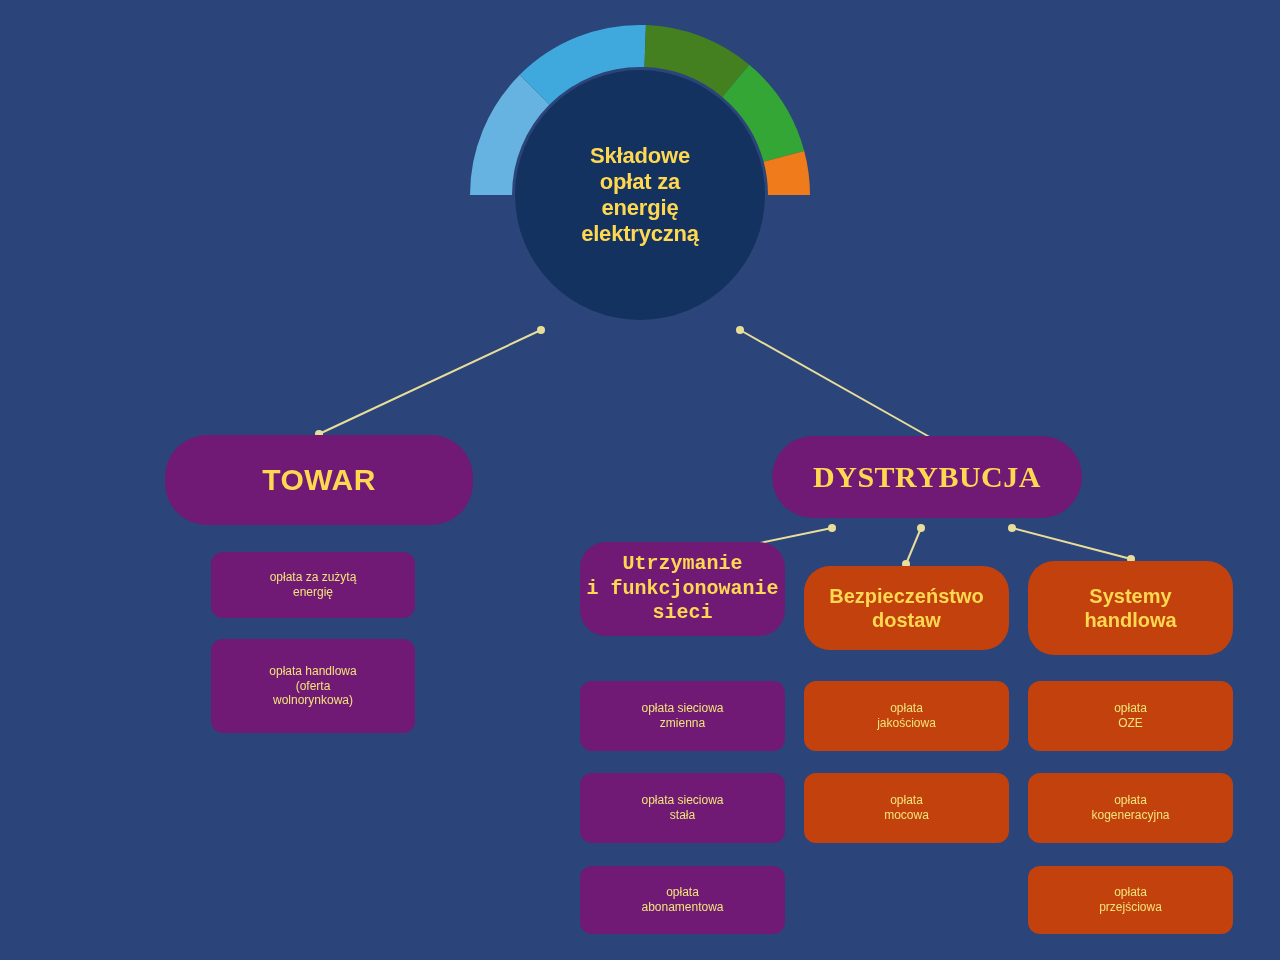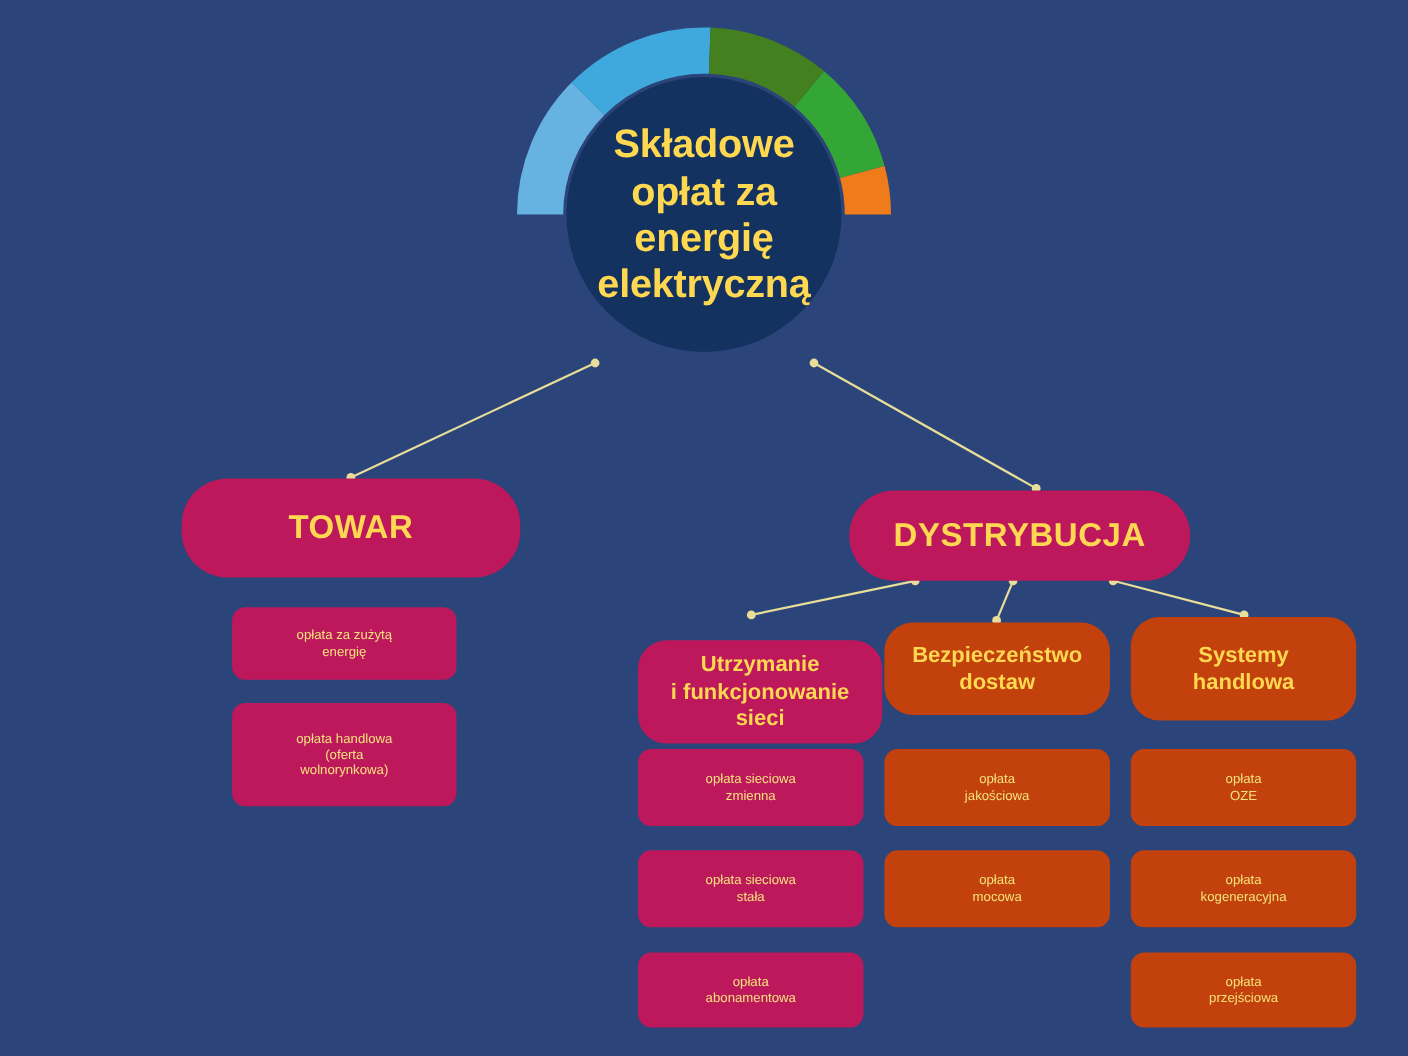--- a/index.html
+++ b/index.html
@@ -46,21 +46,21 @@
     height: 250px;
     border-radius: 50%;
     background: #14325f;
     display: flex;
     align-items: center;
     justify-content: center;
     z-index: 3;
   }
   .hub-title {
     color: #ffd851;
-    font-size: 36px;
+    font-size: 22px;
     font-weight: bold;
     line-height: 1.18;
     text-align: center;
     letter-spacing: -0.2px;
     white-space: pre-line;
     padding: 0 6px;
   }
 
   
   .node {
@@ -84,21 +84,21 @@
     border-radius: 26px;
     font-size: 20px;
     font-weight: bold;
   }
   .node.leaf {
     border-radius: 12px;
     font-size: 12px;
     font-weight: normal;
     color: #f2e37a;
   }
-  .g-mid   { background: #be185d; }
+  .g-mid   { background: #701a75; }
   .g-dark  { background: #c2410c; }
 </style>
 </head>
 <body>
 
 <div id="stage">
 
   <svg id="edges" viewBox="0 0 1280 960">
     <g id="edge-group">
         <line x1="541" y1="330" x2="319" y2="434" stroke="#e8de9a" stroke-width="2"></line>
@@ -142,22 +142,22 @@
     </div>
   </div>
 
   <div id="nodes">
       <div class="node branch g-mid" style="left: 165px; top: 435px; width: 308px; height: 90px;"><span>TOWAR</span></div>
       <div class="node leaf g-mid" style="left: 211px; top: 552px; width: 204px; height: 66px;"><span>opłata za zużytą
 energię</span></div>
       <div class="node leaf g-mid" style="left: 211px; top: 639px; width: 204px; height: 94px;"><span>opłata handlowa
 (oferta
 wolnorynkowa)</span></div>
-      <div class="node branch g-mid" style="left: 772px; top: 446px; width: 310px; height: 82px;"><span>DYSTRYBUCJA</span></div>
-      <div class="node header g-mid" style="left: 580px; top: 582px; width: 222px; height: 94px;"><span>Utrzymanie
+      <div class="node branch g-mid" style="left: 772px; top: 436px; width: 310px; height: 82px; font-family: Liberation Serif, serif;"><span>DYSTRYBUCJA</span></div>
+      <div class="node header g-mid" style="left: 580px; top: 542px; width: 205px; height: 94px; font-family: Liberation Mono, monospace;"><span>Utrzymanie
 i funkcjonowanie
 sieci</span></div>
       <div class="node leaf g-mid" style="left: 580px; top: 681px; width: 205px; height: 70px;"><span>opłata sieciowa
 zmienna</span></div>
       <div class="node leaf g-mid" style="left: 580px; top: 773px; width: 205px; height: 70px;"><span>opłata sieciowa
 stała</span></div>
       <div class="node leaf g-mid" style="left: 580px; top: 866px; width: 205px; height: 68px;"><span>opłata
 abonamentowa</span></div>
       <div class="node header g-dark" style="left: 804px; top: 566px; width: 205px; height: 84px;"><span>Bezpieczeństwo
 dostaw</span></div>

